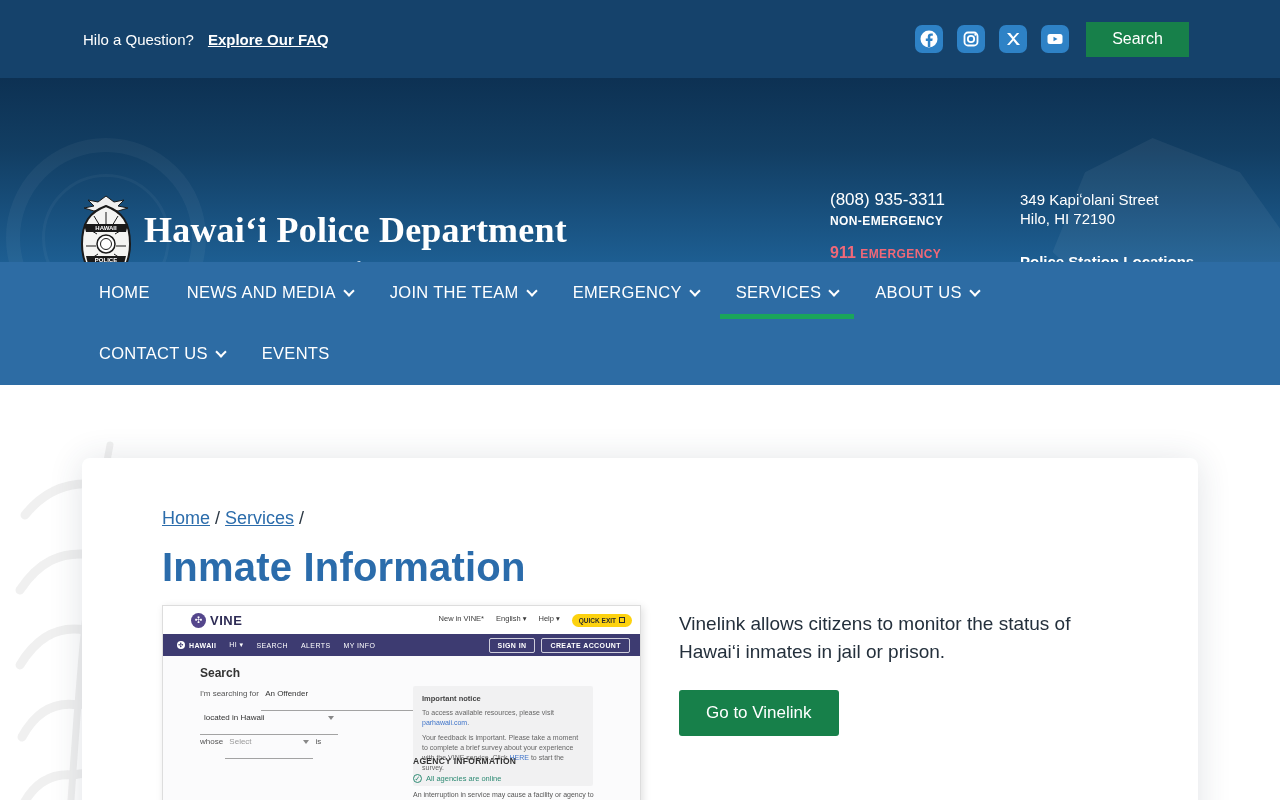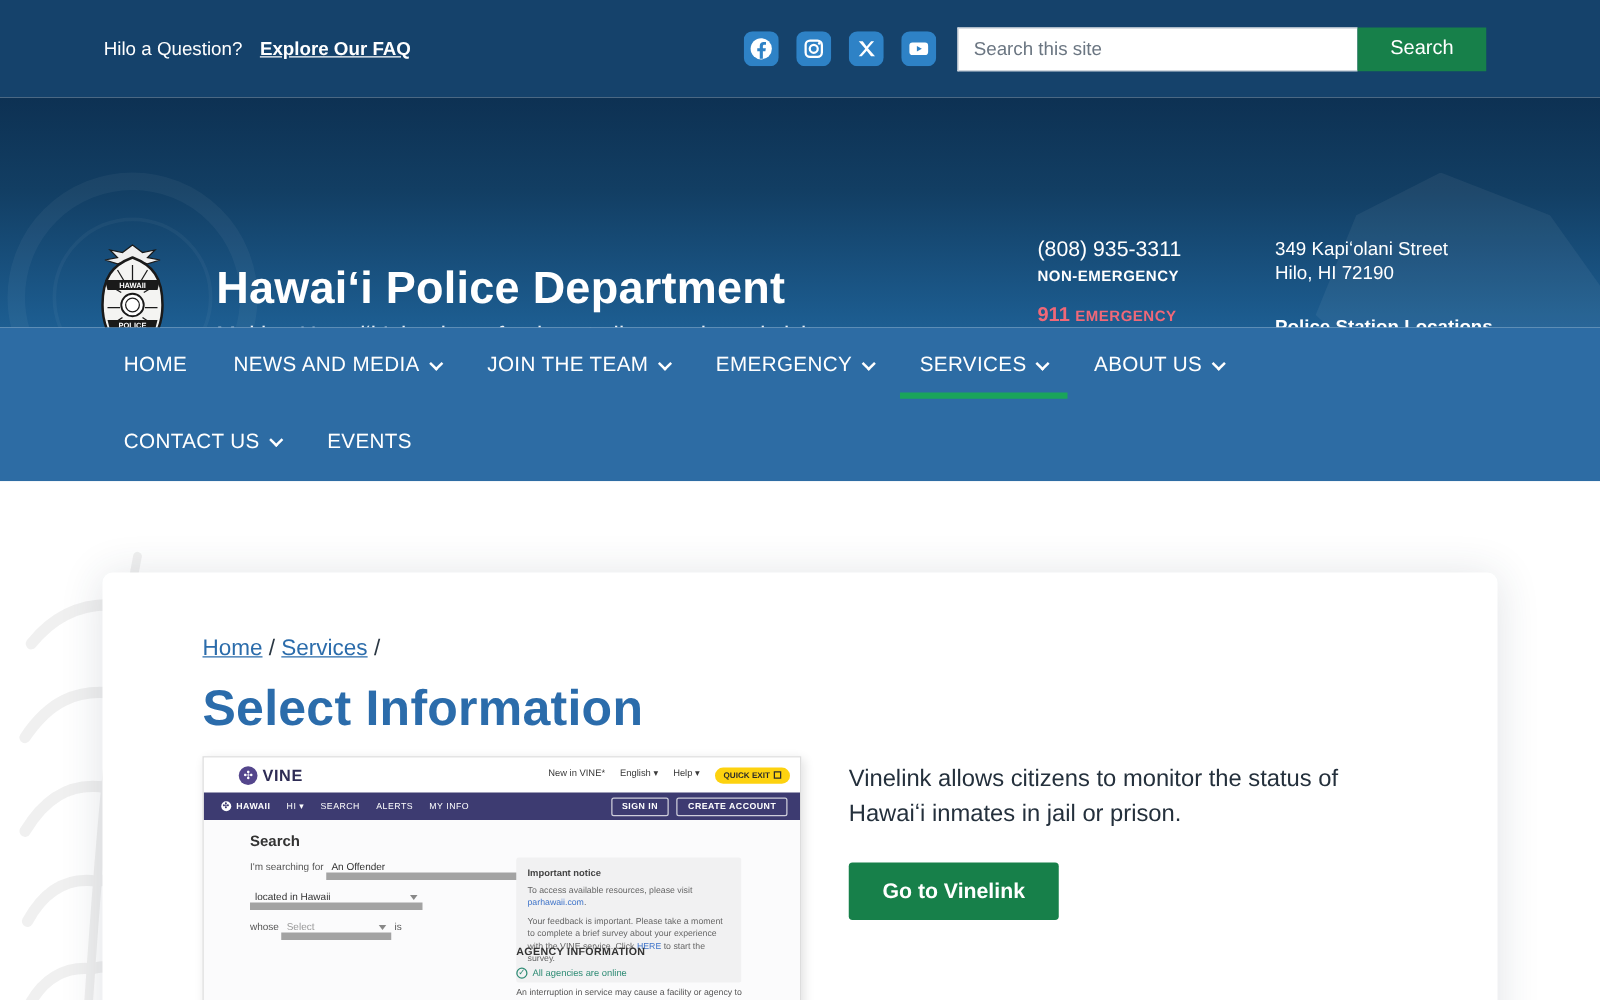--- a/index.html
+++ b/index.html
@@ -25,21 +25,21 @@
   .header { position:absolute; top:78px; left:0; width:1280px; height:184px;
             background:linear-gradient(180deg,#0d3153 0%,#123e63 40%,#1d5e92 100%); overflow:hidden; }
   .seal-watermark { position:absolute; left:6px; top:60px; width:200px; height:200px; border:14px solid rgba(255,255,255,0.045);
                     border-radius:50%; }
   .seal-watermark::after { content:""; position:absolute; left:22px; top:22px; right:22px; bottom:22px;
                     border:3px solid rgba(255,255,255,0.04); border-radius:50%; }
   .island-watermark { position:absolute; right:-10px; top:60px; width:250px; height:190px;
                     background:rgba(255,255,255,0.055);
                     clip-path:polygon(45% 0, 80% 18%, 100% 55%, 88% 100%, 35% 96%, 5% 60%, 18% 18%); }
   .badge { position:absolute; left:74px; top:116px; }
-  .header-titles { position:absolute; left:173px; top:131px; }
+  .header-titles { position:absolute; left:144px; top:131px;font-family:Liberation Serif, serif; }
   .site-title { color:#fff; font-size:36px; font-weight:600; letter-spacing:0.2px; line-height:42px; }
   .site-tagline { color:#eef3f8; font-size:19px; margin-top:7px; }
   .contact-a { position:absolute; left:830px; top:112px; color:#fff; }
   .contact-b { position:absolute; left:1020px; top:112px; color:#fff; }
   .phone { font-size:17px; }
   .mini-label { font-size:12px; font-weight:bold; letter-spacing:0.4px; margin-top:4px; }
   .emergency-line { margin-top:16px; color:#f16878; font-weight:bold; }
   .emergency-num { font-size:16px; }
   .emergency-word { font-size:12px; letter-spacing:0.4px; }
   .header-link { display:inline-block; color:#fff; font-size:15px; font-weight:bold; text-decoration:underline; margin-top:4px; cursor:pointer; }
@@ -79,37 +79,37 @@
   .exit-glyph { display:inline-block; width:6px; height:6px; border:1px solid #2b2b2b; }
   .vine-nav { height:22px; background:#3d3b71; display:flex; align-items:center; gap:13px; padding:0 10px 0 14px;
           color:#fff; font-size:7px; letter-spacing:0.4px; }
   .vine-state { display:flex; align-items:center; gap:4px; font-weight:bold; }
   .vine-state-dot { width:8px; height:8px; border-radius:50%; background:#fff; color:#3d3b71; font-size:6px; line-height:8px; text-align:center; }
   .vine-nav-btns { margin-left:auto; display:flex; gap:6px; }
   .vine-outline-btn { border:1px solid rgba(255,255,255,0.75); border-radius:2px; padding:3px 8px; font-size:7px; font-weight:bold; cursor:pointer; }
   .vine-body { position:relative; height:330px; background:#fbfbfc; }
   .vine-search-h { position:absolute; left:37px; top:10px; font-size:12px; font-weight:bold; color:#333; }
   .vine-row { position:absolute; font-size:8px; color:#555; }
-  .vine-select { display:inline-block; border-bottom:6px solid #a3a3a3; padding:0 4px 0 4px; color:#333; }
+  .vine-select { display:inline-block; border-bottom:1px solid #a3a3a3; padding:0 4px 12px 4px; color:#333; }
   .vine-caret { display:inline-block; width:0; height:0; border-left:3px solid transparent; border-right:3px solid transparent;
           border-top:4px solid #888; margin-left:18px; vertical-align:middle; }
   .vine-panel { position:absolute; left:250px; top:30px; width:180px; background:#f1f1f2; border-radius:2px; padding:8px 9px; }
   .vine-panel-title { font-size:7.5px; font-weight:bold; color:#444; margin-bottom:5px; }
   .vine-panel p { font-size:7px; color:#666; line-height:10px; margin-bottom:5px; }
   .vine-link { color:#3f74c9; cursor:pointer; }
   .vine-agency { position:absolute; left:250px; top:100px; width:190px; }
   .vine-agency-h { font-size:8.5px; font-weight:bold; color:#333; letter-spacing:0.3px; }
   .vine-status { display:flex; align-items:center; gap:4px; margin-top:8px; color:#2e8b74; font-size:7.5px; }
   .vine-check { width:9px; height:9px; border:1px solid #2e8b74; border-radius:50%; font-size:7px; line-height:8px; text-align:center; }
   .vine-agency p { font-size:7px; color:#555; line-height:10px; margin-top:7px; }
 
   
   .desc { position:absolute; left:597px; top:152px; width:410px; font-size:19px; line-height:28px; color:#24303c; }
   .cta { position:absolute; left:597px; top:232px; background:#17804a; color:#fff; border:none; border-radius:3px;
-         padding:13px 27px; font-size:17px; font-weight:bold; font-family:"Liberation Sans",sans-serif; cursor:pointer; }
+         padding:13px 27px; font-size:17px; font-weight:normal; font-family:"Liberation Sans",sans-serif; cursor:pointer; }
 </style>
 </head>
 <body>
 
 <div class="topbar">
   <span class="topbar-q">Hilo a Question?</span>
   <a class="topbar-faq">Explore Our FAQ</a>
   <div class="topbar-spacer"></div>
 
   <div class="social">
@@ -129,21 +129,20 @@
       <path d="M8 8h3.2l3.1 4.1L17.9 8h2.4l-4.9 5.6L21 20h-3.2l-3.4-4.5L10.4 20H8l5.2-6L8 8z" fill="#fff"></path>
     </svg>
     <svg class="social-btn" viewBox="0 0 28 28">
       <rect width="28" height="28" rx="7" fill="#2e82c6"></rect>
       <rect x="6.5" y="9" width="15" height="10" rx="2.5" fill="#fff"></rect>
       <path d="M12.5 11.8v4.4l4-2.2z" fill="#2e82c6"></path>
     </svg>
   </div>
 
   <form class="search-box">
-    <input class="search-input" type="text" placeholder="Search this site" style="">
     <button class="search-btn">Search</button>
   </form>
 </div>
 
 <div class="header">
   <div class="seal-watermark"></div>
   <div class="island-watermark"></div>
 
   <svg class="badge" width="64" height="96" viewBox="0 0 64 96">
     <path d="M32 2 L24 8 L14 6 L20 12 L10 14 L20 17 L32 14 L44 17 L54 14 L44 12 L50 6 L40 8 Z" fill="#efefef" stroke="#1a1a1a" stroke-width="1"></path>
@@ -242,21 +241,21 @@
 
   <div class="card">
 
     <div class="breadcrumb">
       <a>Home</a>
       <span class="sep">/</span>
       <a>Services</a>
       <span class="sep">/</span>
     </div>
 
-    <h1 class="page-title">Select Information</h1>
+    <h1 class="page-title">Inmate Information</h1>
 
     <div class="vine">
       <div class="vine-top">
         <div class="vine-logo">
           <span class="vine-logo-circle">✣</span>
           <span class="vine-logo-text">VINE</span>
         </div>
         <div class="vine-top-right">
           <span>New in VINE*</span>
           <span><span>English</span> ▾</span>

